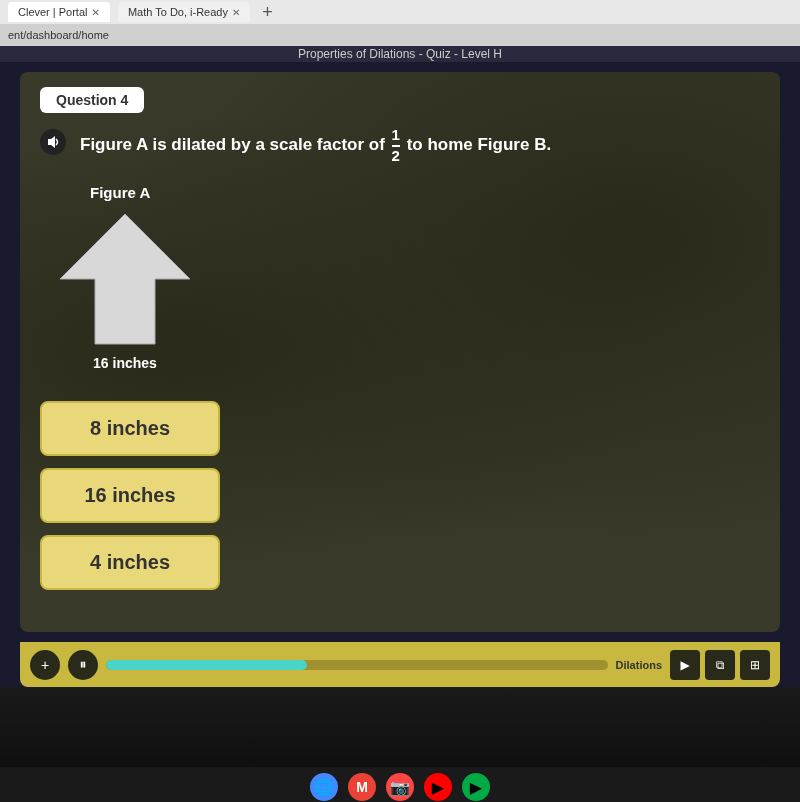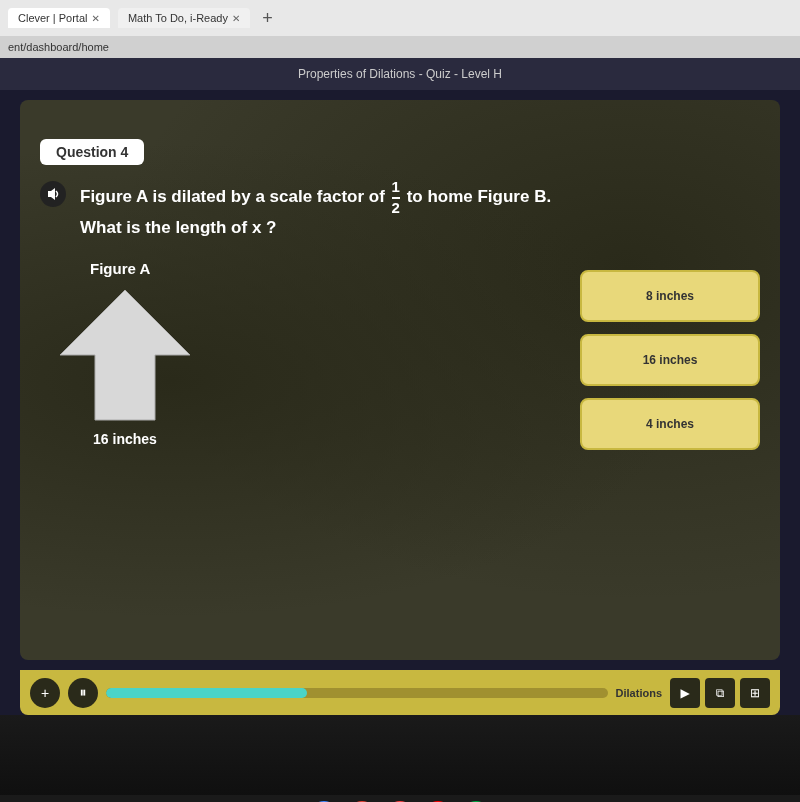--- a/index.html
+++ b/index.html
@@ -7,21 +7,21 @@
     body {
       width: 800px;
       height: 802px;
       background: #1a1a2e;
       font-family: Arial, sans-serif;
       overflow: hidden;
     }
 
     .browser-bar {
       width: 100%;
-      height: 36px;
+      height: 24px;
       background: #e8e8e8;
       display: flex;
       align-items: center;
       padding: 0 8px;
       gap: 8px;
     }
 
     .tab {
       background: white;
       border-radius: 4px 4px 0 0;
@@ -50,21 +50,21 @@
       background: #d0d0d0;
       display: flex;
       align-items: center;
       padding: 10px 8px;
       font-size: 11px;
       color: #333;
     }
 
     .page-title-bar {
       width: 100%;
-      height: 32px;
+      height: 16px;
       background: #2a2a3e;
       display: flex;
       align-items: center;
       justify-content: center;
       color: #ccc;
       font-size: 12px;
     }
 
     .quiz-container {
       width: 760px;
@@ -81,21 +81,20 @@
 
     .question-badge {
       background: white;
       border-radius: 6px;
       padding: 5px 16px;
       display: inline-block;
       font-size: 14px;
       font-weight: bold;
       color: #333;
       margin-bottom: 14px;
-      margin-top: 24px;
     }
 
     .question-text {
       color: white;
       font-size: 17px;
       font-weight: bold;
       line-height: 1.4;
       margin-bottom: 20px;
       display: flex;
       align-items: flex-start;
@@ -132,20 +131,21 @@
 
     .fraction .den {
       padding-top: 1px;
       line-height: 1.1;
     }
 
     .content-area {
       display: flex;
       align-items: flex-start;
       gap: 20px;
+      flex-direction: column;
     }
 
     .figures-area {
       flex: 1;
       display: flex;
       flex-direction: column;
       align-items: flex-start;
       padding-left: 20px;
     }
 
@@ -213,21 +213,21 @@
       gap: 12px;
       width: 180px;
       margin-top: 10px;
     }
 
     .answer-btn {
       background: #e8d87a;
       border: 2px solid #c8b840;
       border-radius: 8px;
       padding: 14px 10px;
-      font-size: 12px;
+      font-size: 20px;
       font-weight: bold;
       color: #333;
       cursor: pointer;
       text-align: right;
       min-height: 52px;
       display: flex;
       align-items: center;
       justify-content: center;
     }
 
@@ -359,21 +359,20 @@
       </svg>
     </div>
     <div>
       <span>Figure A is dilated by a scale factor of</span>
       <span class="fraction">
         <span class="num">1</span>
         <span class="den">2</span>
       </span>
       <span>to home Figure B.</span>
       <br>
-      <span>What is the length of x ?</span>
     </div>
   </div>
 
   
   <div class="content-area">
 
     <div class="figures-area">
 
       <div class="figure-a-label">Figure A</div>
 

